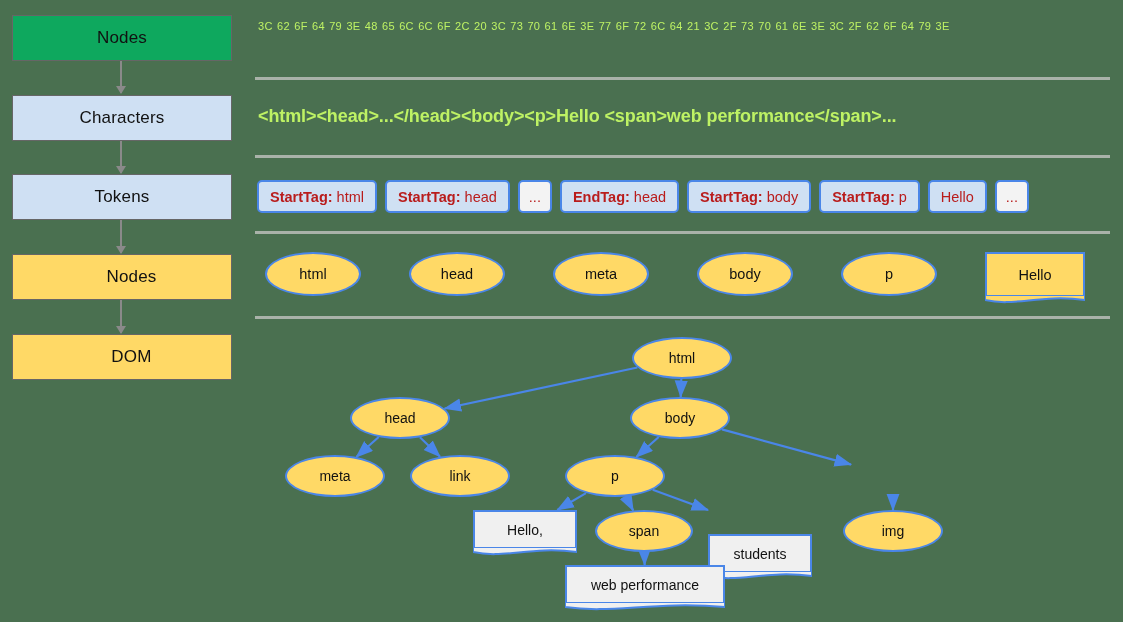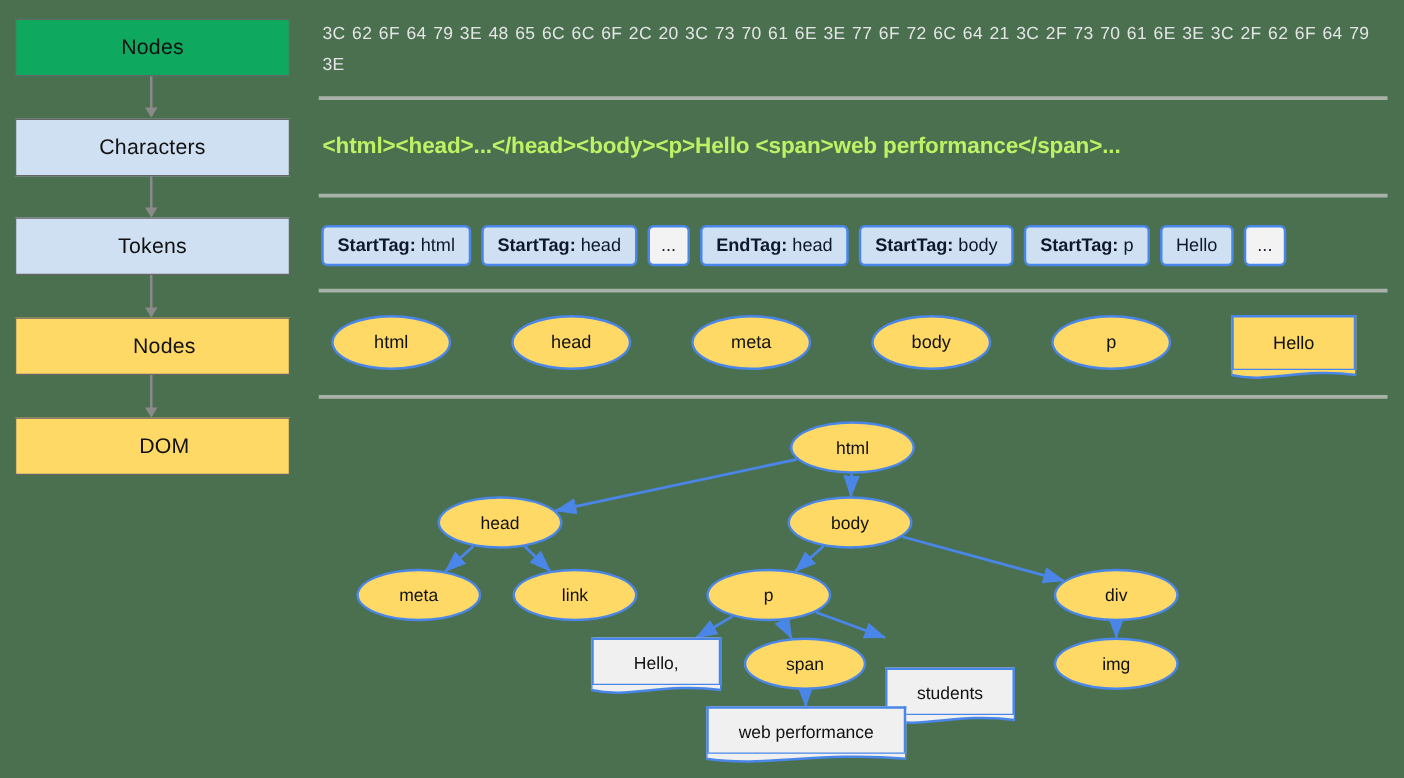--- a/index.html
+++ b/index.html
@@ -58,23 +58,23 @@
     width: 855px;
     height: 3px;
     background: #a9b2a9;
   }
 
   .hexline {
     position: absolute;
     left: 258px;
     top: 14px;
     width: 845px;
-    font-size: 14px;
+    font-size: 11px;
     line-height: 25px;
-    color: #e5e5e5;
+    color: #bef264;
     letter-spacing: .3px;
     word-spacing: 1px;
   }
 
   .charline {
     position: absolute;
     left: 258px;
     top: 106px;
     font-size: 18px;
     font-weight: bold;
@@ -94,21 +94,21 @@
   .token {
     border: 2px solid #4a86e8;
     border-radius: 5px;
     background: #cfe0f3;
     height: 33px;
     padding: 0 11px;
     display: flex;
     align-items: center;
     justify-content: center;
     font-size: 14.5px;
-    color: #0f172a;
+    color: #b91c1c;
     white-space: nowrap;
   }
   .token.pale { background: #f3f3f3; padding: 0 9px; }
   .token b { font-weight: bold; margin-right: 4px; }
 
   
   .noderow {
     position: absolute;
     left: 265px;
     top: 252px;
@@ -300,23 +300,20 @@
       </div>
       <div class="tnode elem" style="left: 30px; top: 133px; width: 100px; height: 42px;">
         <span>meta</span>
       </div>
       <div class="tnode elem" style="left: 155px; top: 133px; width: 100px; height: 42px;">
         <span>link</span>
       </div>
       <div class="tnode elem" style="left: 310px; top: 133px; width: 100px; height: 42px;">
         <span>p</span>
       </div>
-      <div class="tnode elem" style="left: 588px; top: 133px; width: 100px; height: 42px;">
-        <span>div</span>
-      </div>
       <div class="tnode text" style="left: 218px; top: 188px; width: 104px; height: 38px;">
         <span>Hello,</span>
         <svg class="wave" width="104" height="12" viewBox="0 0 104 12">
           <path d="M0,0 L0,5 C31.2,12 57.2,-1 104,5 L104,0 Z" fill="#f0f0f0" stroke="#4a86e8" stroke-width="2"></path>
         </svg>
       </div>
       <div class="tnode elem" style="left: 340px; top: 188px; width: 98px; height: 42px;">
         <span>span</span>
       </div>
       <div class="tnode text" style="left: 453px; top: 188px; width: 104px; height: 38px; margin-top: 24px;">

